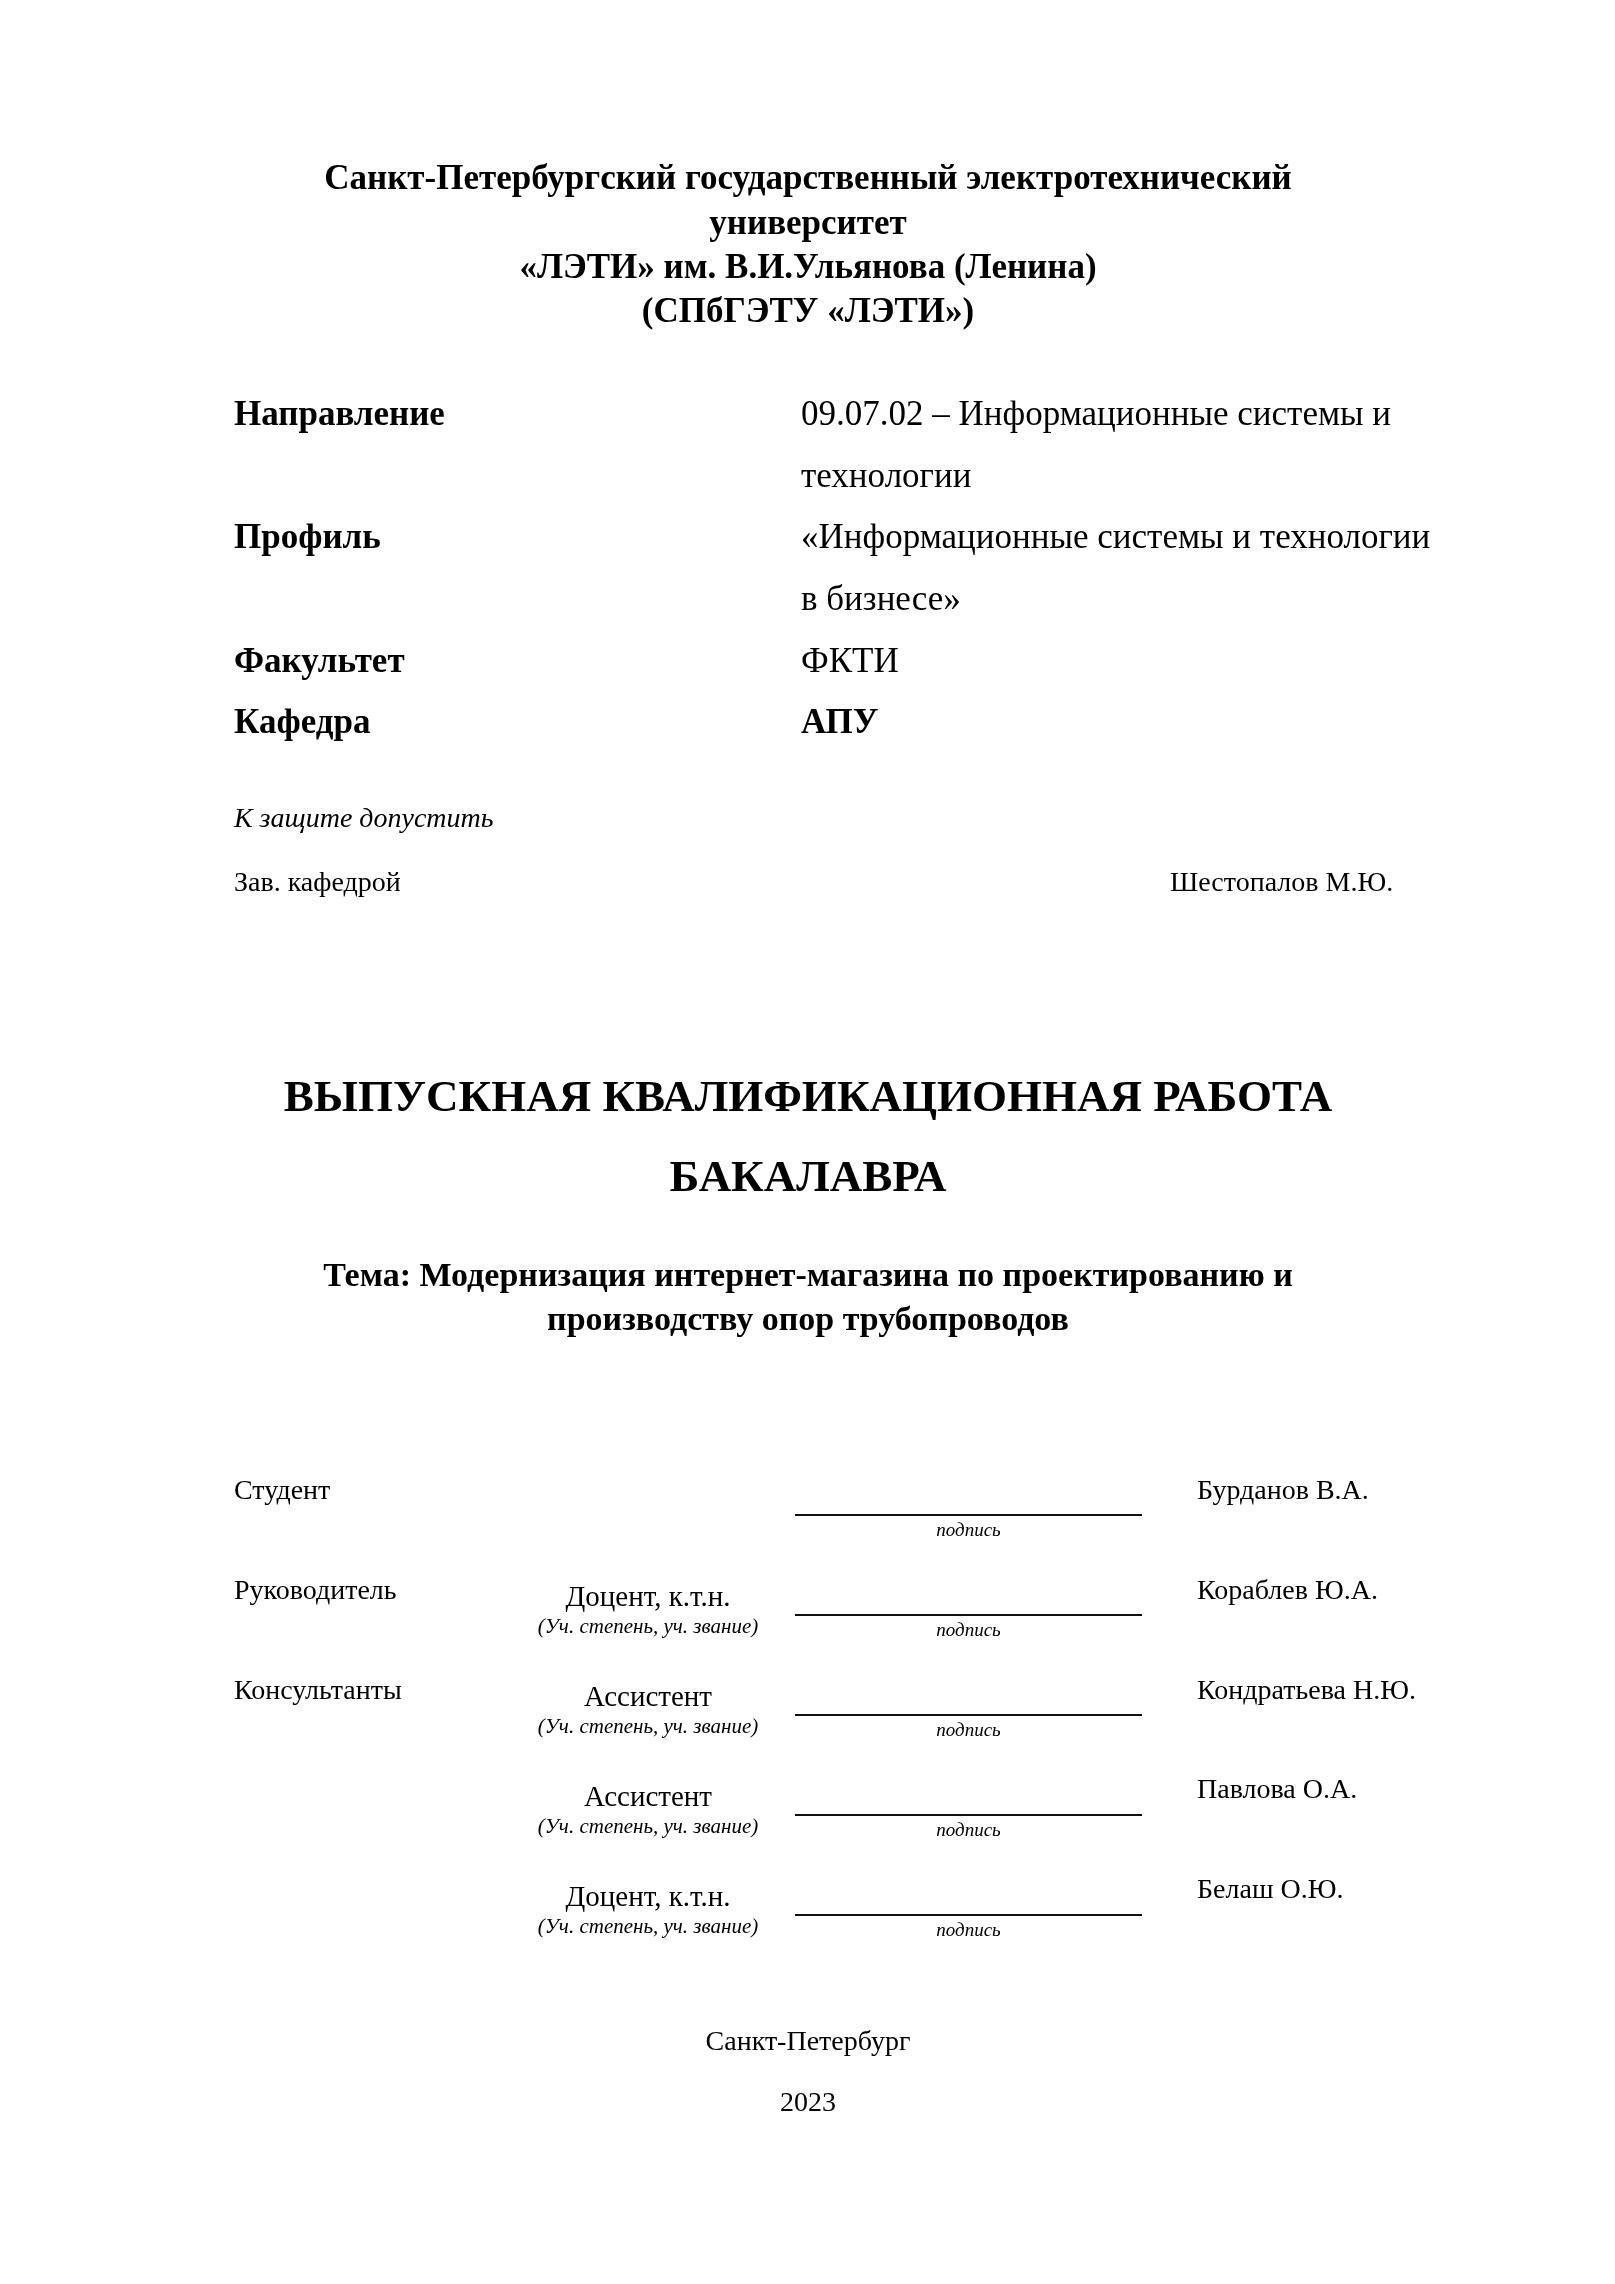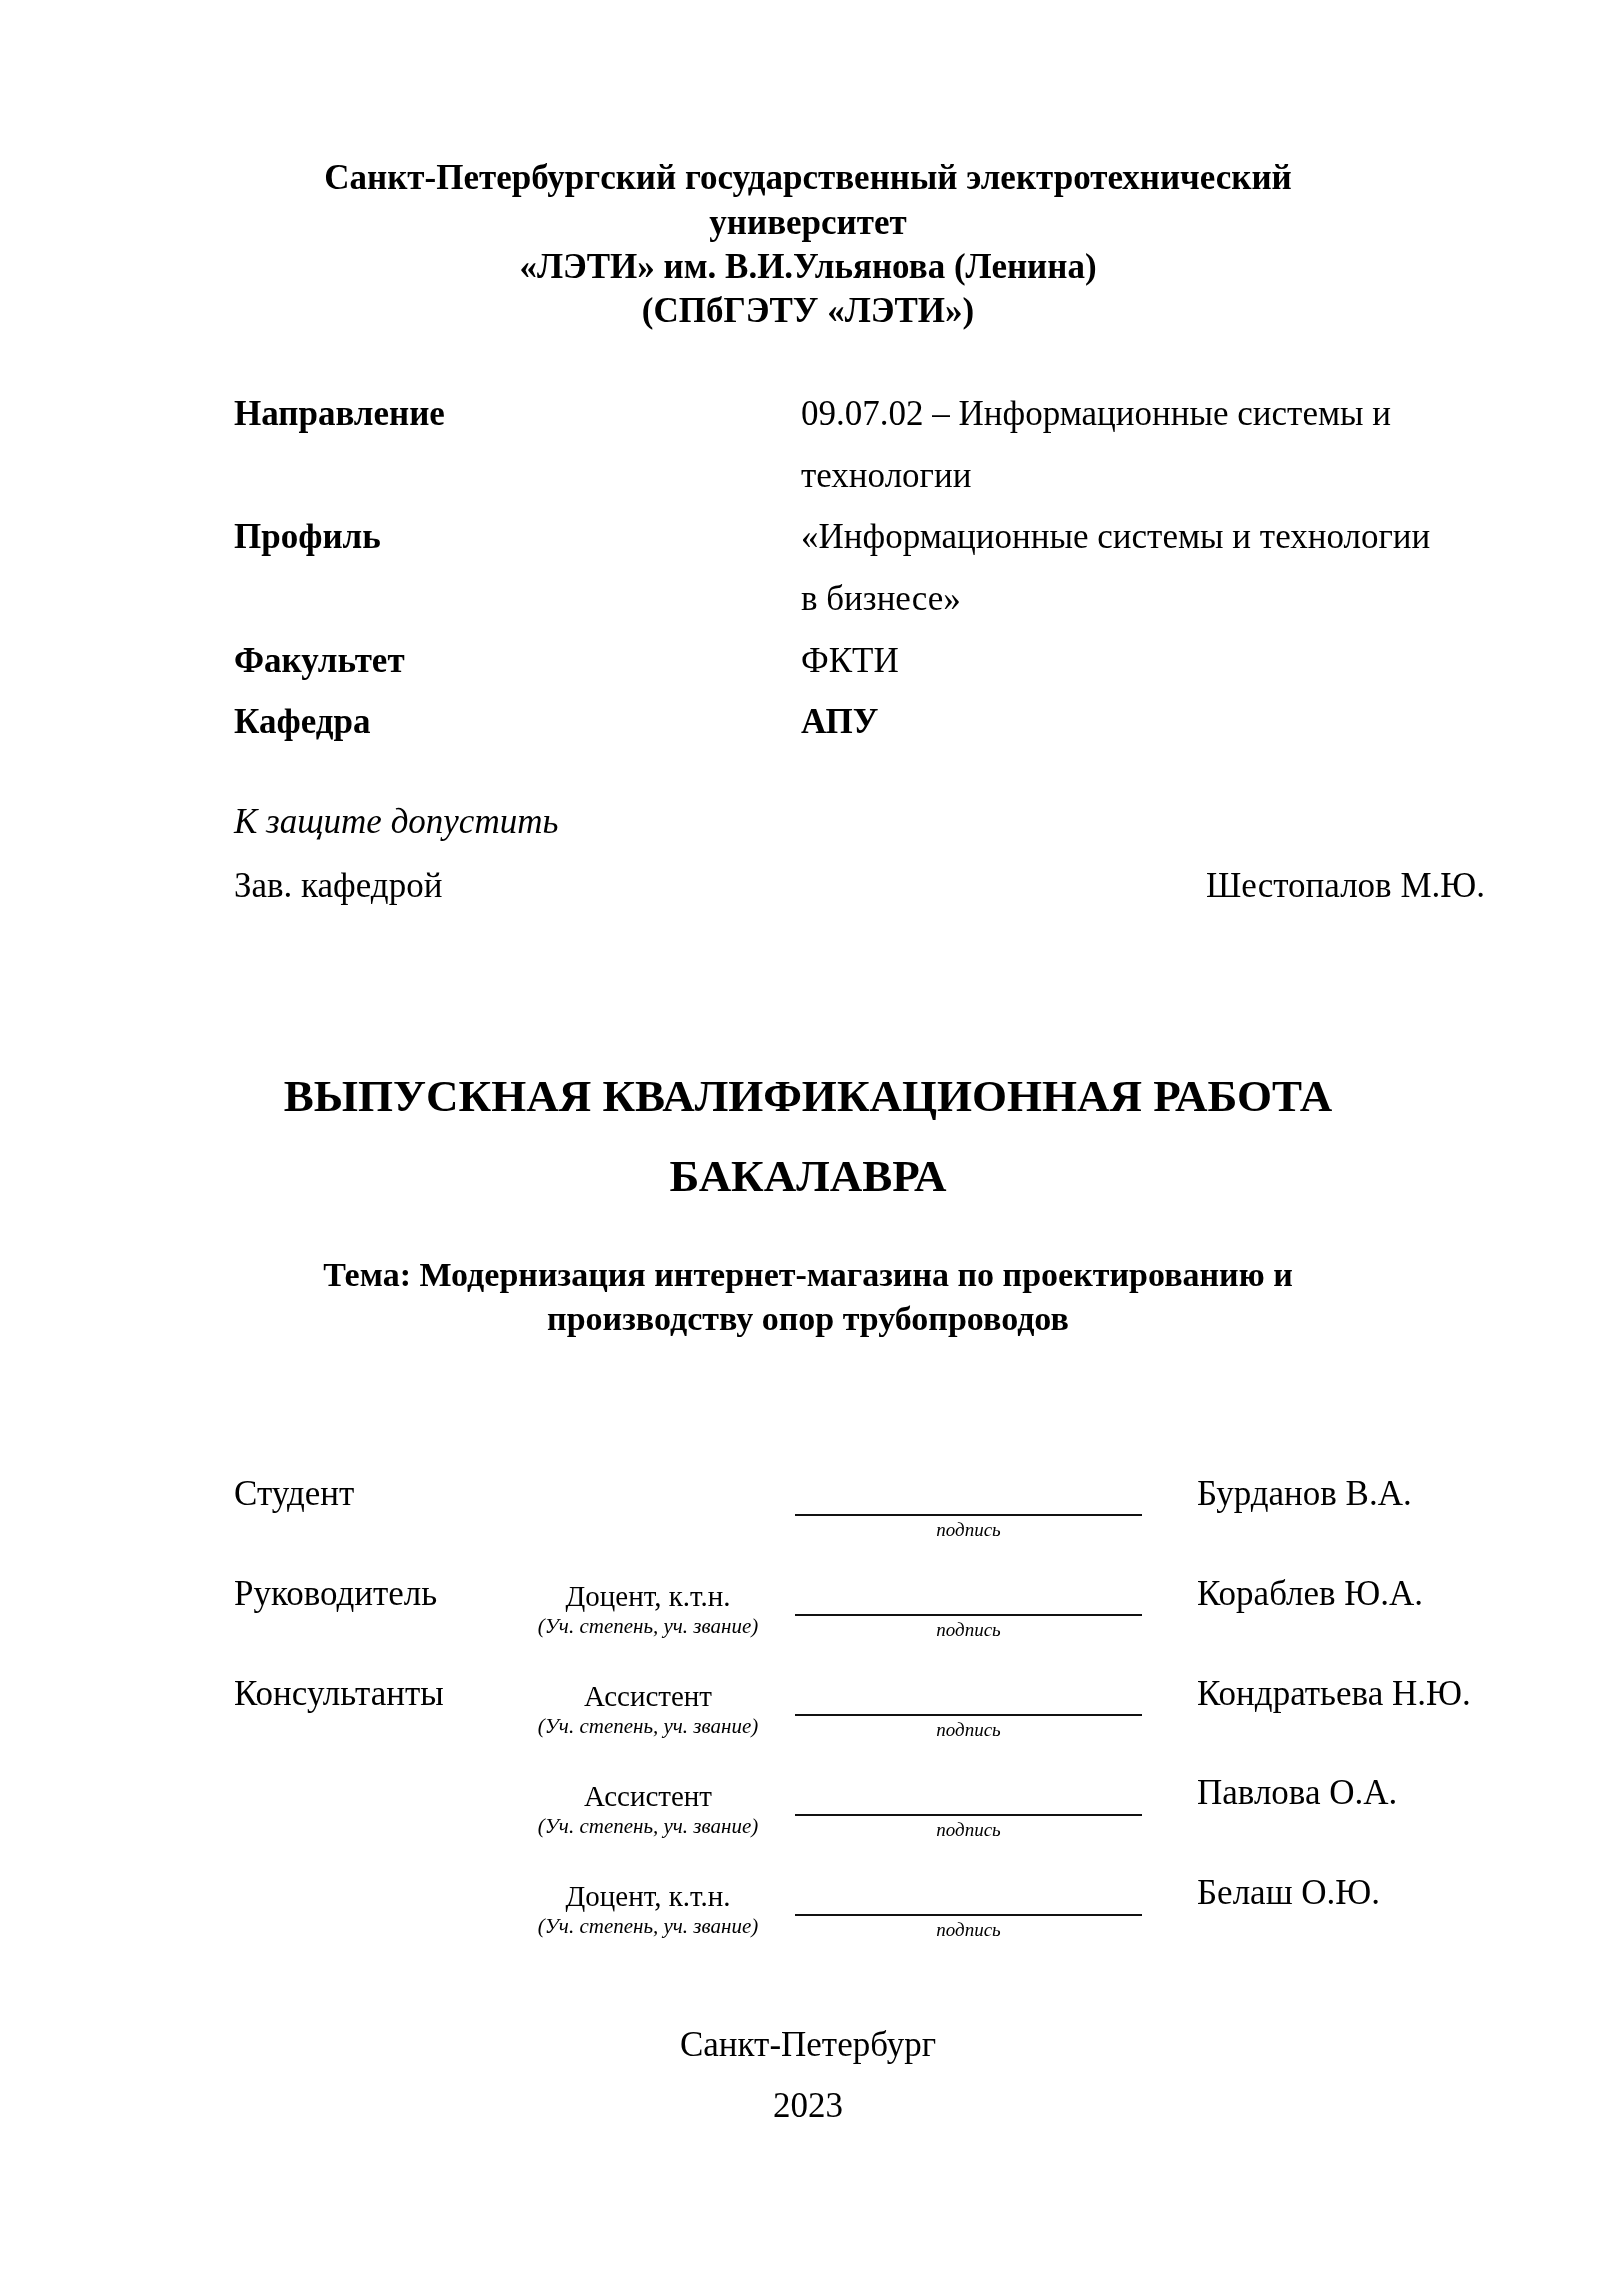--- a/index.html
+++ b/index.html
@@ -3,21 +3,21 @@
 <meta charset="utf-8">
 <style>
   html, body { margin:0; padding:0; background:#ffffff; }
   body { width:1616px; height:2284px; position:relative; overflow:hidden;
          font-family:"Liberation Serif", "DejaVu Serif", serif; color:#000; }
   .abs { position:absolute; white-space:nowrap; }
   .center { left:0; width:1616px; text-align:center; }
   .hdr { font-weight:bold; font-size:35px; line-height:44px; }
   .lbl { font-weight:bold; font-size:35px; }
   .val { font-size:35px; }
-  .reg { font-size:35px; }
+  .reg { font-size:28px; }
   .ital { font-style:italic; }
   .title { font-weight:bold; font-size:45px;margin-top:18px; }
   .theme { font-weight:bold; font-size:34px; line-height:44px; }
   .rank { width:328px; text-align:center; font-size:29px; }
   .ranknote { width:328px; text-align:center; font-size:21px; font-style:italic; }
   .sigline { height:0; border-top:2.3px solid #111; width:347px; }
   .sighint { width:347px; text-align:center; font-size:19px; font-style:italic; }
 </style>
 </head>
 <body>
@@ -36,21 +36,21 @@
 <div class="abs val" style="left:801px; top:579px;">в бизнесе»</div>
 
 <div class="abs lbl" style="left:234px; top:641px;">Факультет</div>
 <div class="abs val" style="left:801px; top:641px;">ФКТИ</div>
 
 <div class="abs lbl" style="left:234px; top:702px;">Кафедра</div>
 <div class="abs val" style="left:801px; top:702px;font-weight:bold;">АПУ</div>
 
 <div class="abs reg ital" style="left:234px; top:802px;">К защите допустить</div>
 <div class="abs reg" style="left:234px; top:866px;">Зав. кафедрой</div>
-<div class="abs reg" style="left:1170px; top:866px;margin-left:36px;">Шестопалов М.Ю.</div>
+<div class="abs reg" style="left:1170px; top:866px;">Шестопалов М.Ю.</div>
 
 <div class="abs center title" style="top:1052px;">ВЫПУСКНАЯ КВАЛИФИКАЦИОННАЯ РАБОТА</div>
 <div class="abs center title" style="top:1132px;font-family:Liberation Serif, serif;">БАКАЛАВРА</div>
 
 <div class="abs center theme" style="top:1253px;">Тема: Модернизация интернет-магазина по проектированию и</div>
 <div class="abs center theme" style="top:1297px;">производству опор трубопроводов</div>
 
 <div class="abs reg" style="left:234px; top:1474px;">Студент</div>
 <div class="abs sigline" style="left:795px; top:1514px;"></div>
 <div class="abs sighint" style="left:795px; top:1519px;">подпись</div>

